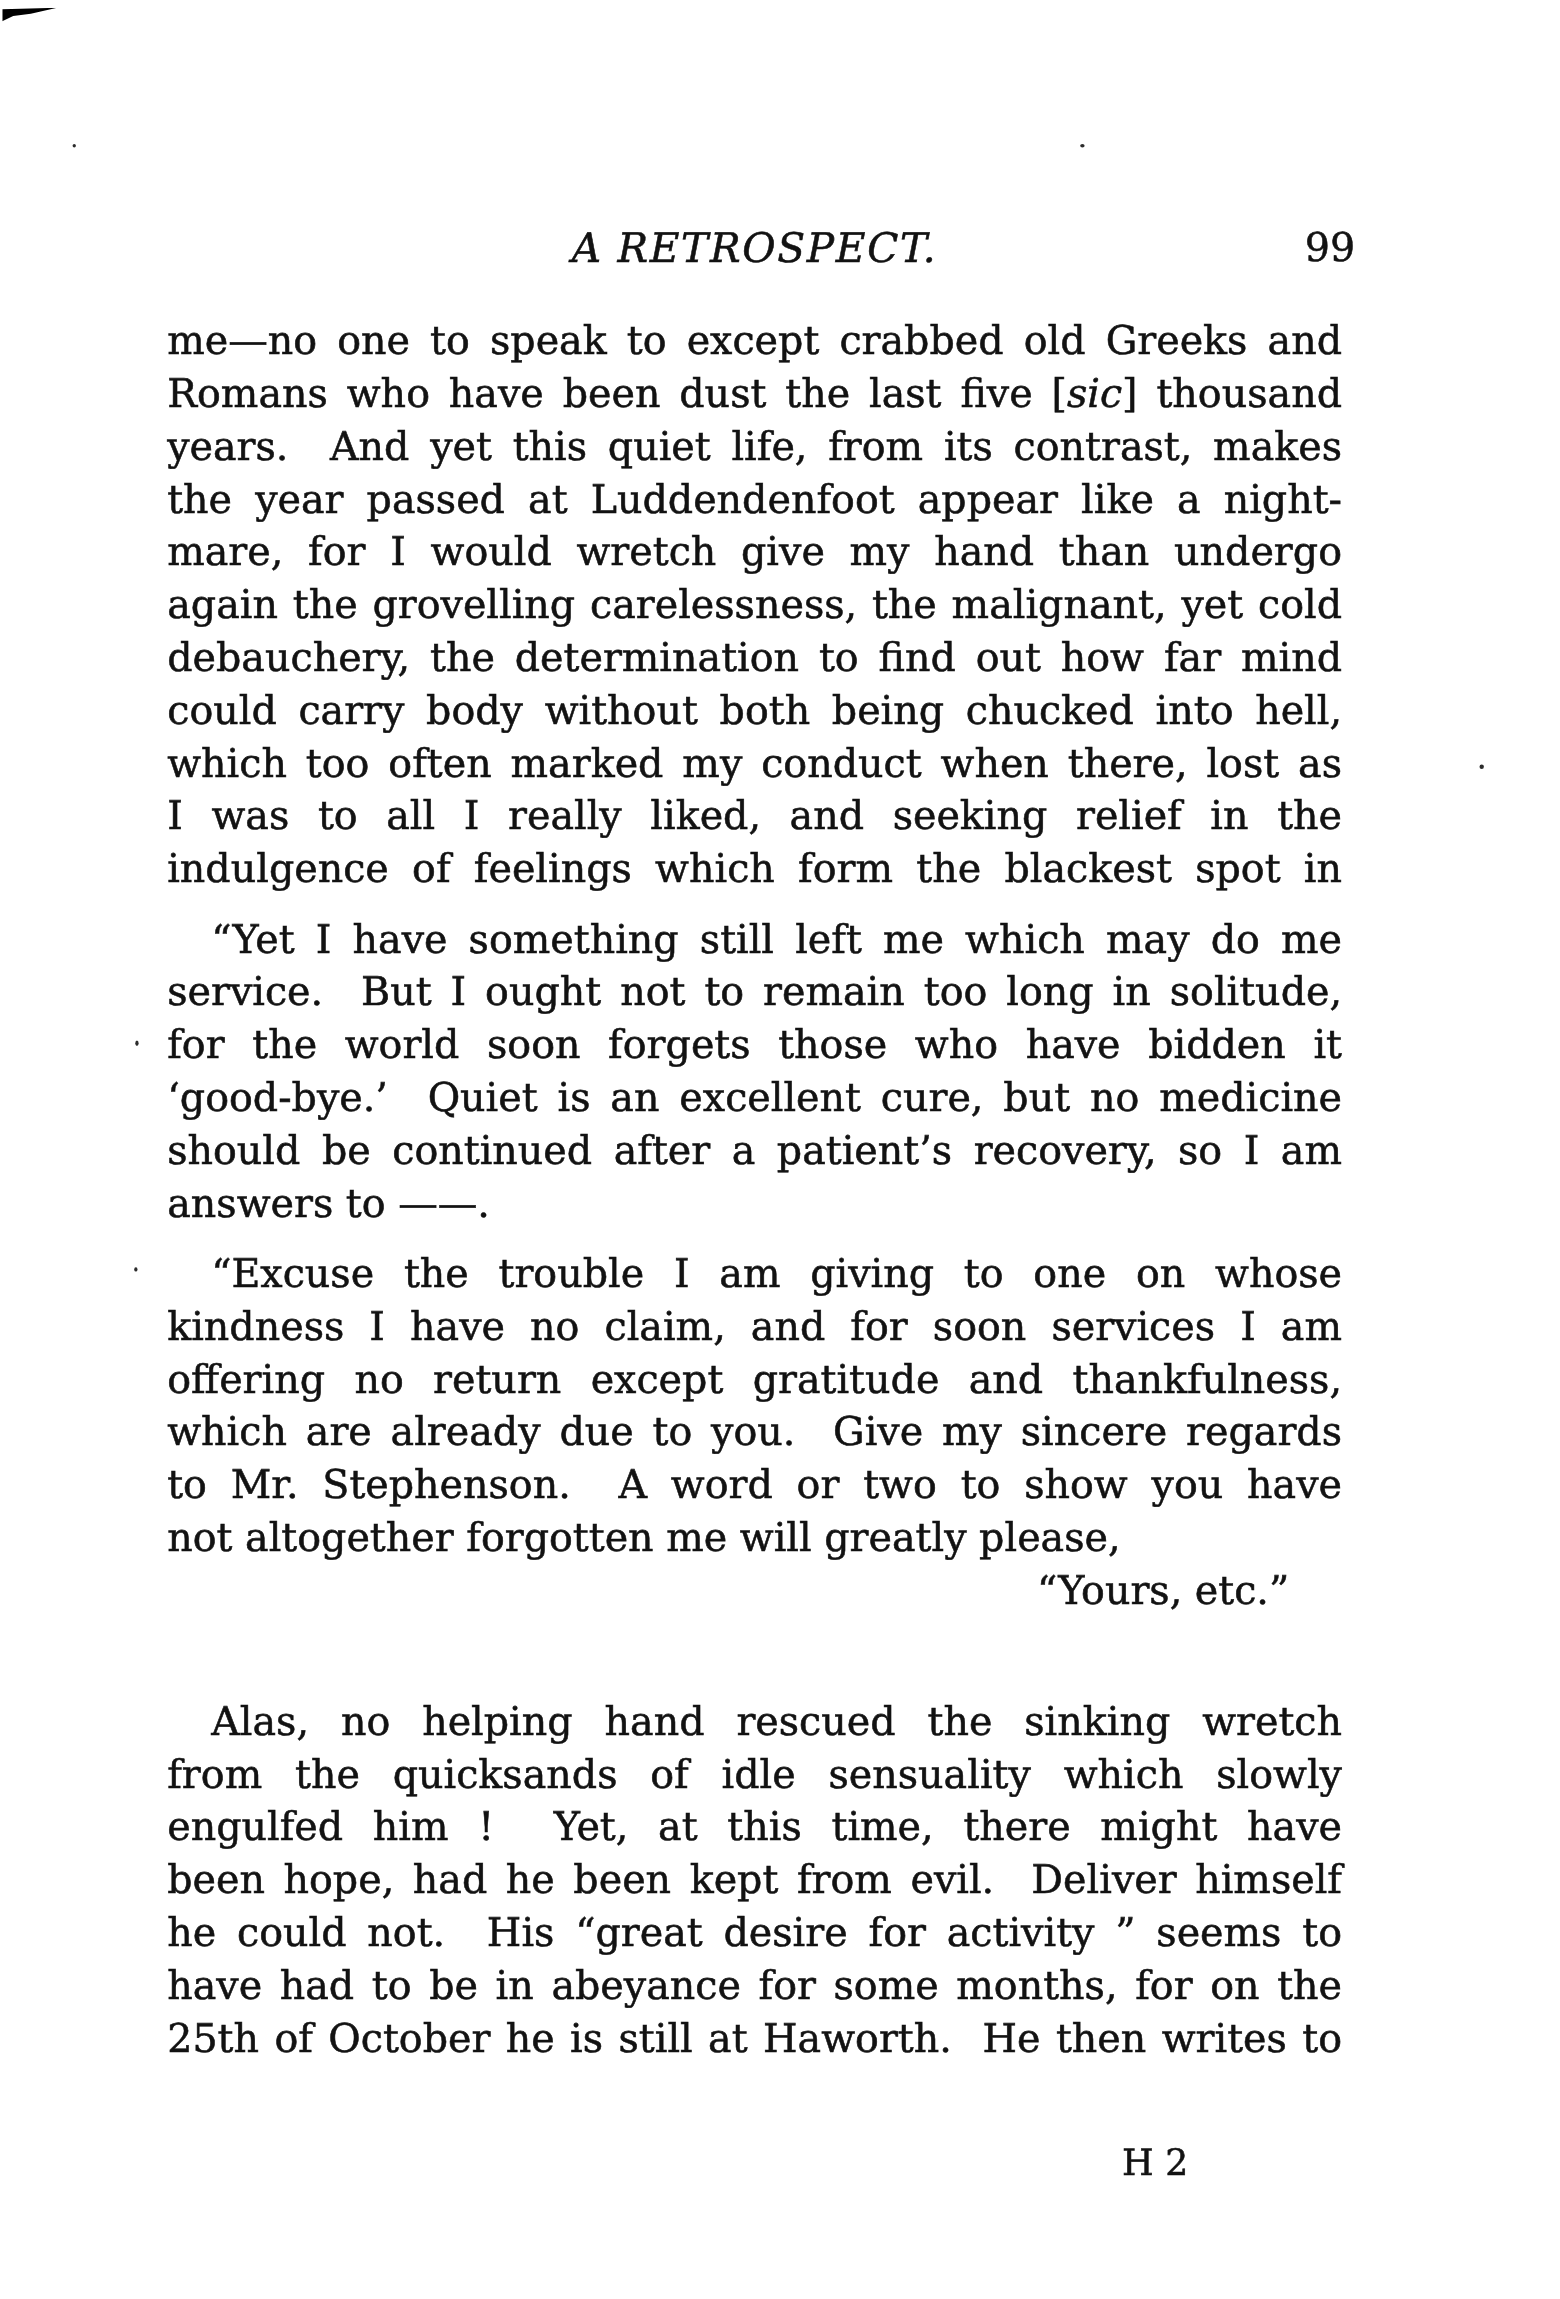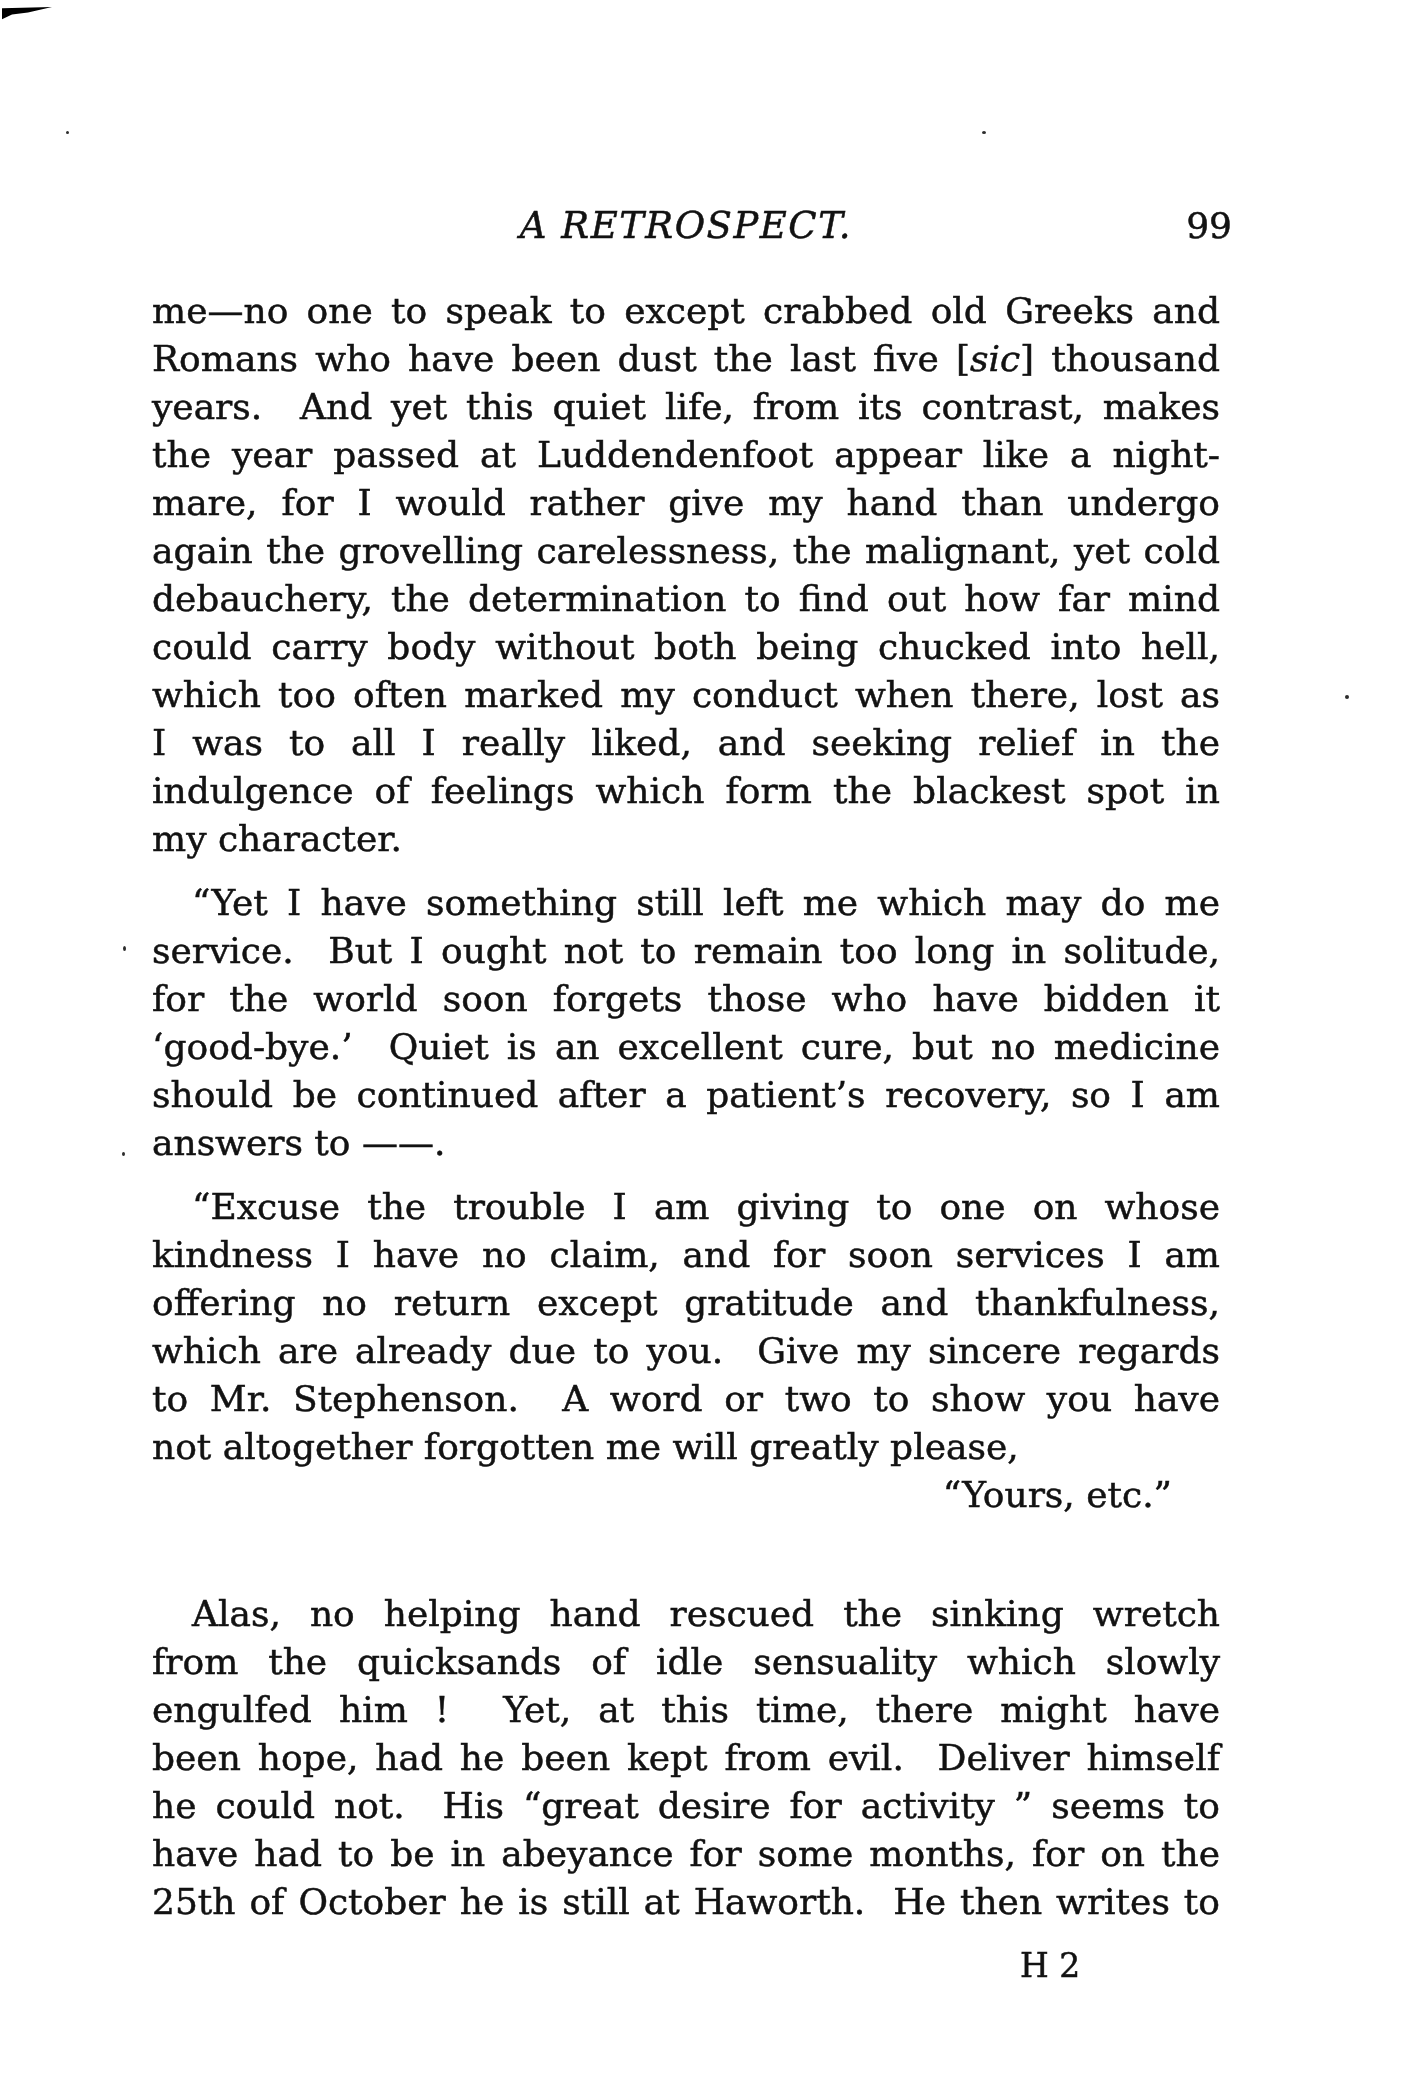--- a/index.html
+++ b/index.html
@@ -73,28 +73,27 @@
   <div class="running-head">A RETROSPECT.</div>
 
   <div class="page-number">99</div>
 
   <div class="body-text">
       <div class="para">
         <div class="line j">me—no one to speak to except crabbed old Greeks and</div>
         <div class="line j"><span>Romans who have been dust the last five [</span><span class="it">sic</span><span>] thousand</span></div>
         <div class="line j">years.  And yet this quiet life, from its contrast, makes</div>
         <div class="line j">the year passed at Luddendenfoot appear like a night-</div>
-        <div class="line j">mare, for I would rather give my hand than undergo</div>
+        <div class="line j">mare, for I would wretch give my hand than undergo</div>
         <div class="line j">again the grovelling carelessness, the malignant, yet cold</div>
         <div class="line j">debauchery, the determination to find out how far mind</div>
         <div class="line j">could carry body without both being chucked into hell,</div>
         <div class="line j">which too often marked my conduct when there, lost as</div>
         <div class="line j">I was to all I really liked, and seeking relief in the</div>
         <div class="line j">indulgence of feelings which form the blackest spot in</div>
-        <div class="line l">my character.</div>
       </div>
       <div class="para indent">
         <div class="line j">“Yet I have something still left me which may do me</div>
         <div class="line j">service.  But I ought not to remain too long in solitude,</div>
         <div class="line j">for the world soon forgets those who have bidden it</div>
         <div class="line j">‘good-bye.’  Quiet is an excellent cure, but no medicine</div>
         <div class="line j">should be continued after a patient’s recovery, so I am</div>
         <div class="line l">answers to ——.</div>
       </div>
       <div class="para indent">

